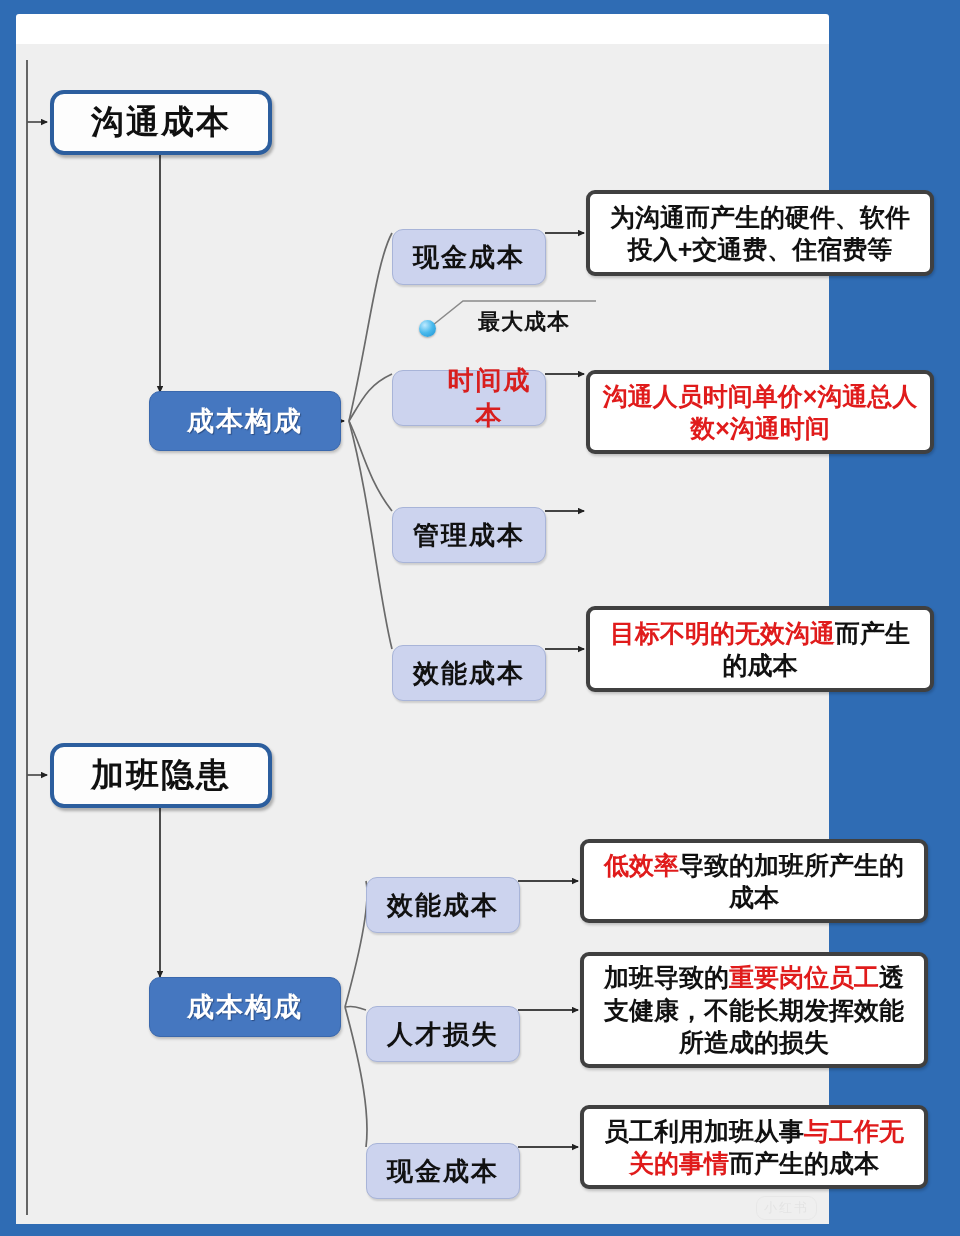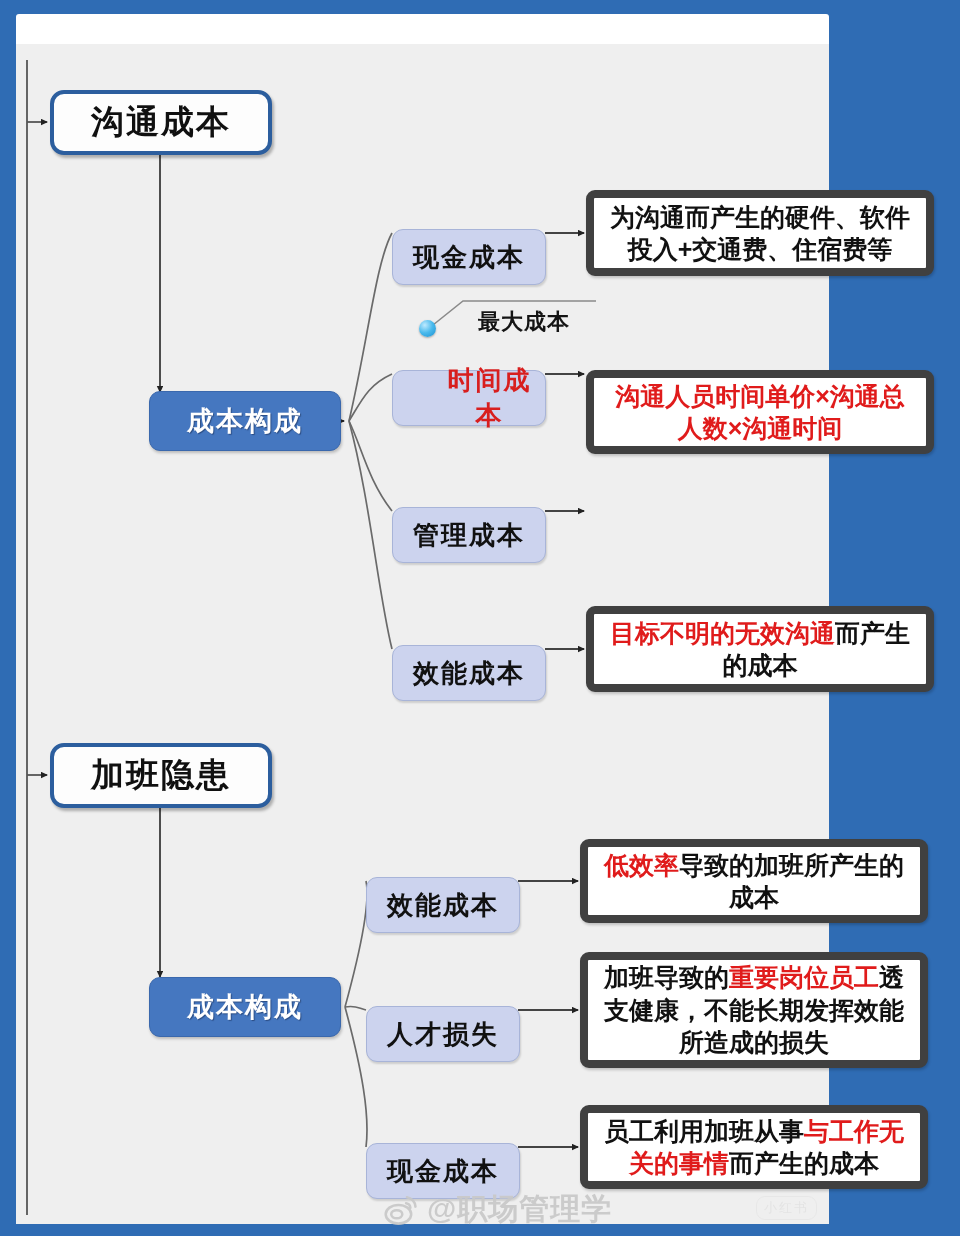--- a/index.html
+++ b/index.html
@@ -57,21 +57,21 @@
     color:#111111;
     font-size:26px;font-weight:bold;letter-spacing:2px;
     box-shadow:1px 2px 2px rgba(0,0,0,.14);
     margin-top:24px;
   }
   .sub.red-text{color:#d81e1e;}
 
   
   .detail{
     background:#ffffff;
-    border:8px solid #404040;
+    border:4px solid #404040;
     border-radius:9px;
     box-shadow:0 0 0 2px #ffffff inset,1px 2px 3px rgba(0,0,0,.2);
     color:#111111;
     font-size:25px;font-weight:bold;line-height:1.30;
     padding:0 10px;letter-spacing:0px;
   }
   .detail .r{color:#e01b1b;}
 
   
   .anno{
@@ -203,25 +203,16 @@
     </div>
 
   <div class="node detail" style="left:580px;top:952px;width:348px;height:116px;">
       <div><span>加班导致的</span><span class="r">重要岗位员工</span><span>透支健康，不能长期发挥效能所造成的损失</span></div>
     </div>
 
   <div class="node detail" style="left:580px;top:1105px;width:348px;height:84px;">
       <div><span>员工利用加班从事</span><span class="r">与工作无关的事情</span><span>而产生的成本</span></div>
     </div>
 
-  <div class="wm" style="left:384px;top:1189px;">
-    <svg class="wm-logo" viewBox="0 0 40 40">
-      <ellipse cx="17" cy="25" rx="15" ry="11" fill="none" stroke="#c9c9c9" stroke-width="3"></ellipse>
-      <ellipse cx="15" cy="25" rx="6.5" ry="4.8" fill="none" stroke="#c9c9c9" stroke-width="3"></ellipse>
-      <path d="M27,5 a12,12 0 0 1 10,11" fill="none" stroke="#c9c9c9" stroke-width="3" stroke-linecap="round"></path>
-      <path d="M26,12 a6,6 0 0 1 5,5.5" fill="none" stroke="#c9c9c9" stroke-width="3" stroke-linecap="round"></path>
-    </svg>
-    <span>@职场管理学</span>
-  </div>
 
   <div class="wm2">小红书</div>
 
 </div>
 
 </body></html>

